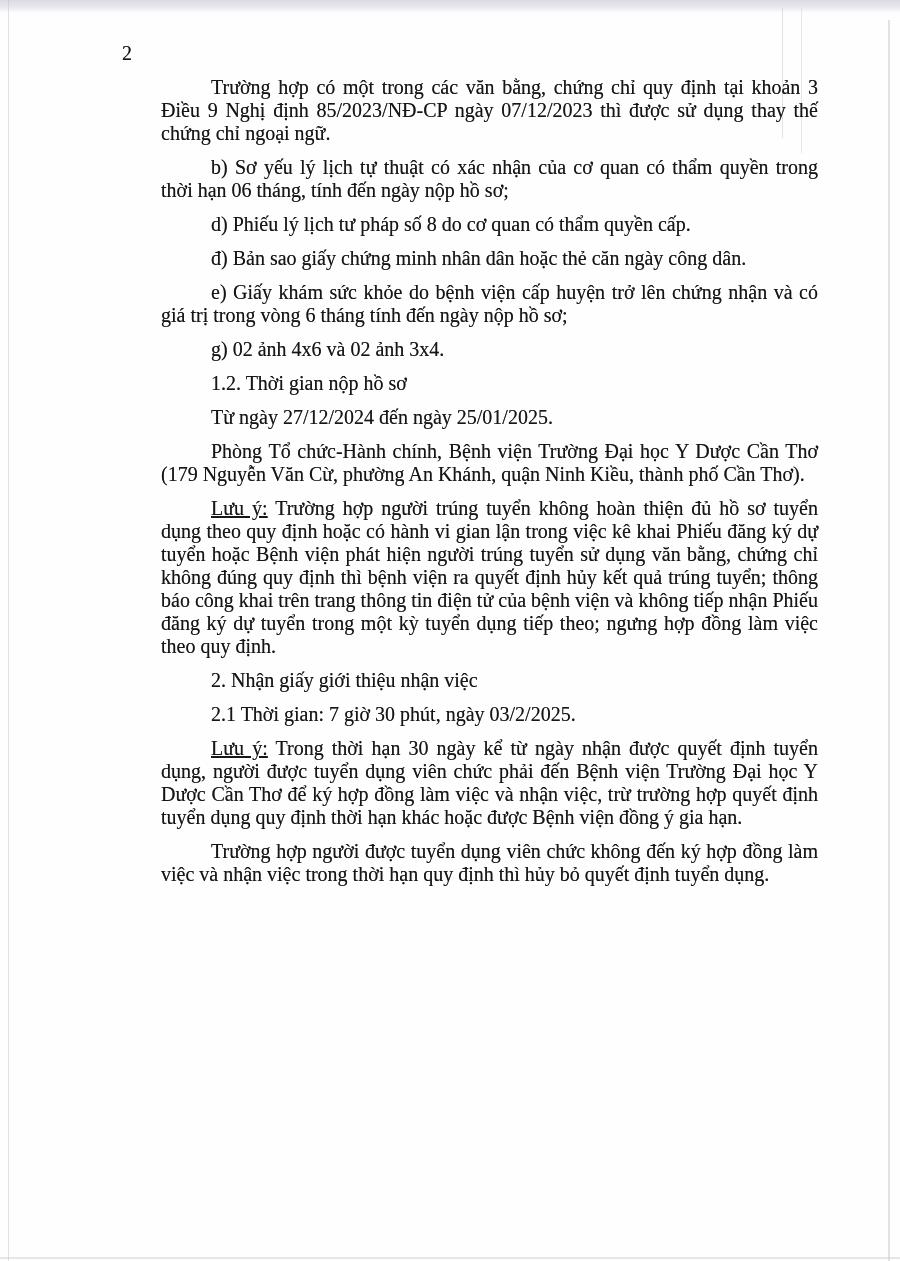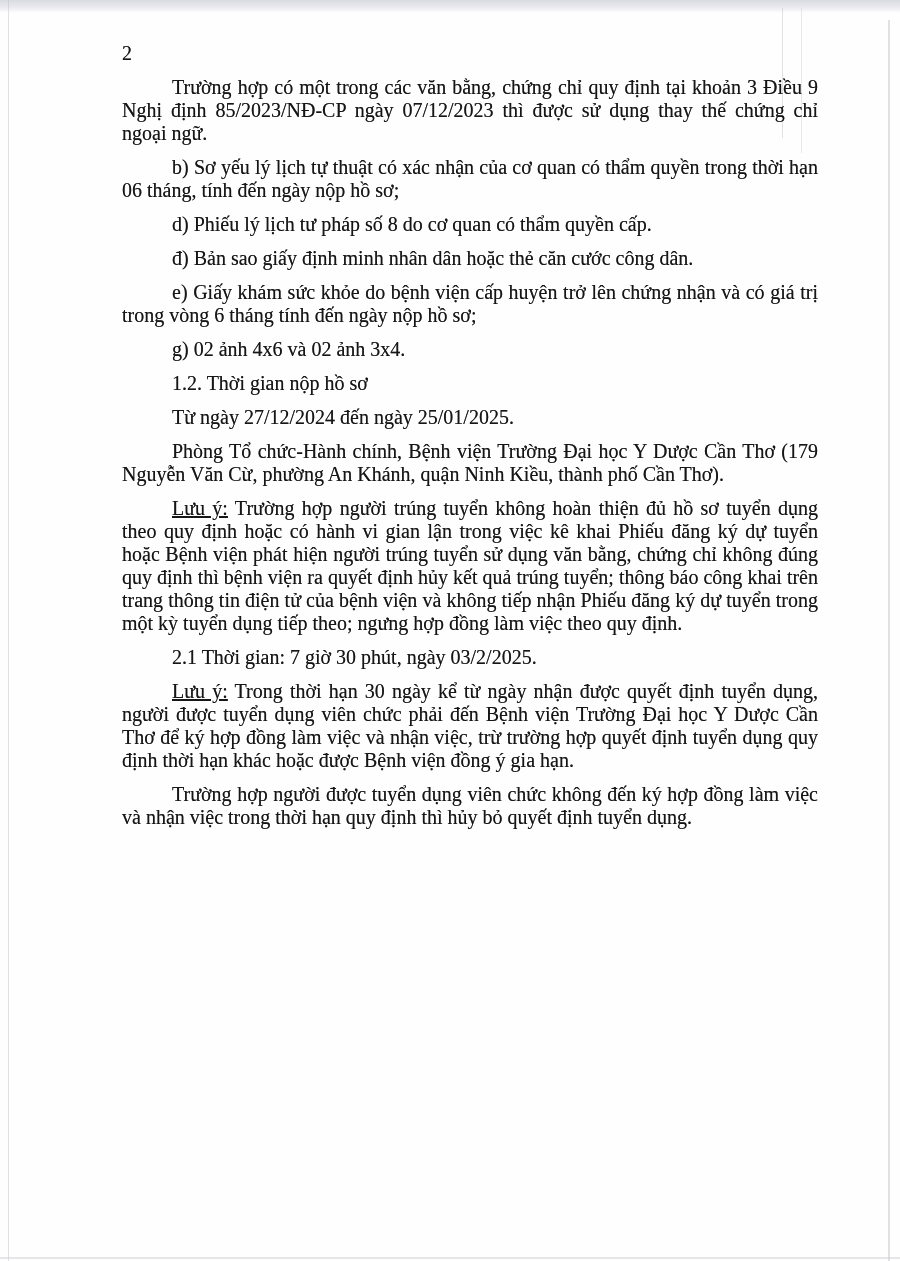--- a/index.html
+++ b/index.html
@@ -40,46 +40,47 @@
     position:absolute;left:122px;top:42px;width:696px;
     font-size:20px;line-height:23px;
     text-shadow:0 0 .5px rgba(0,0,0,.55);
   }
   .page-number{
     text-align:center;margin:0 0 20px 0;
   }
   .content p{
     margin:0 0 11px 0;text-align:justify;
   }
-  .content p.indent{text-indent:50px;}
+  .content p.indent{text-indent:50px;margin-left:39px;}
   .content span.b{font-weight:normal;}
   .content span.u{text-decoration:underline;}
 </style>
 </head>
 <body>
 
 <div class="page">
   <div class="scan-top"></div>
   <div class="scan-left"></div>
   <div class="scan-right"></div>
   <div class="scan-streak-a"></div>
   <div class="scan-streak-b"></div>
   <div class="scan-bottom"></div>
 
   <div class="content">
     <p class="page-number">2</p>
     <div id="paragraphs">
         <p class="indent"><span>Trường hợp có một trong các văn bằng, chứng chỉ quy định tại khoản 3 Điều 9 Nghị định 85/2023/NĐ-CP ngày 07/12/2023 thì được sử dụng thay thế chứng chỉ ngoại ngữ.</span></p>
         <p class="indent"><span>b) Sơ yếu lý lịch tự thuật có xác nhận của cơ quan có thẩm quyền trong thời hạn 06 tháng, tính đến ngày nộp hồ sơ;</span></p>
         <p class="indent"><span>d) Phiếu lý lịch tư pháp số 8 do cơ quan có thẩm quyền cấp.</span></p>
-        <p class="indent"><span>đ) Bản sao giấy định minh nhân dân hoặc thẻ căn cước công dân.</span></p>
+        <p class="indent"><span>đ) Bản sao giấy chứng minh nhân dân hoặc thẻ căn ngày công dân.</span></p>
         <p class="indent"><span>e) Giấy khám sức khỏe do bệnh viện cấp huyện trở lên chứng nhận và có giá trị trong vòng 6 tháng tính đến ngày nộp hồ sơ;</span></p>
         <p class="indent"><span>g) 02 ảnh 4x6 và 02 ảnh 3x4.</span></p>
         <p class="indent"><span class="b">1.2. Thời gian nộp hồ sơ</span></p>
         <p class="indent"><span>Từ ngày 27/12/2024 đến ngày 25/01/2025.</span></p>
         <p class="indent"><span>Phòng Tổ chức-Hành chính, Bệnh viện Trường Đại học Y Dược Cần Thơ (179 Nguyễn Văn Cừ, phường An Khánh, quận Ninh Kiều, thành phố Cần Thơ).</span></p>
         <p class="indent"><span class="b u">Lưu ý:</span><span> Trường hợp người trúng tuyển không hoàn thiện đủ hồ sơ tuyển dụng theo quy định hoặc có hành vi gian lận trong việc kê khai Phiếu đăng ký dự tuyển hoặc Bệnh viện phát hiện người trúng tuyển sử dụng văn bằng, chứng chỉ không đúng quy định thì bệnh viện ra quyết định hủy kết quả trúng tuyển; thông báo công khai trên trang thông tin điện tử của bệnh viện và không tiếp nhận Phiếu đăng ký dự tuyển trong một kỳ tuyển dụng tiếp theo; ngưng hợp đồng làm việc theo quy định.</span></p>
+        <p class="indent"><span class="b">2. Nhận giấy giới thiệu nhận việc</span></p>
         <p class="indent"><span class="b">2.1 Thời gian:</span><span> 7 giờ 30 phút, ngày 03/2/2025.</span></p>
         <p class="indent"><span class="b u">Lưu ý:</span><span> Trong thời hạn 30 ngày kể từ ngày nhận được quyết định tuyển dụng, người được tuyển dụng viên chức phải đến Bệnh viện Trường Đại học Y Dược Cần Thơ để ký hợp đồng làm việc và nhận việc, trừ trường hợp quyết định tuyển dụng quy định thời hạn khác hoặc được Bệnh viện đồng ý gia hạn.</span></p>
         <p class="indent"><span>Trường hợp người được tuyển dụng viên chức không đến ký hợp đồng làm việc và nhận việc trong thời hạn quy định thì hủy bỏ quyết định tuyển dụng.</span></p>
       </div>
   </div>
 </div>
 
 </body></html>

